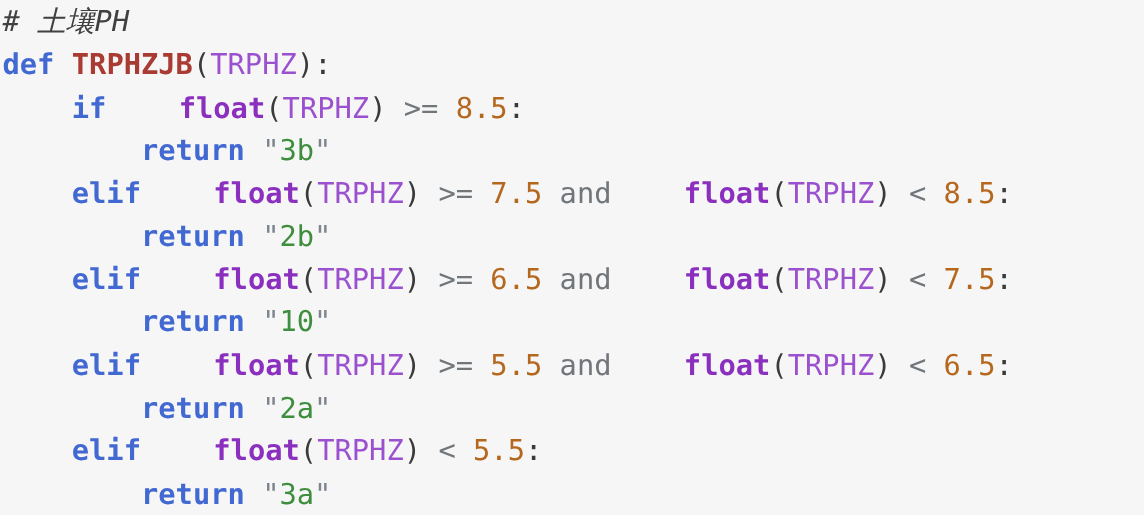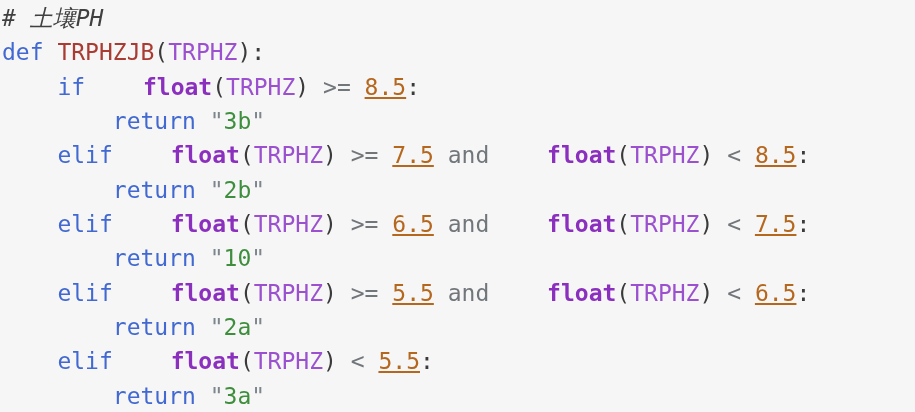--- a/index.html
+++ b/index.html
@@ -19,25 +19,25 @@
     font-size: 23px;
     line-height: 34.33px;
     white-space: pre;
     padding: 1px 0 0 2px;
     color: var(--punct, #3a3a3a);
   }
   .code-line {
     height: 34.33px;
   }
   .tok-comment { color: var(--comment, #404040); font-style: italic; }
-  .tok-kw      { color: var(--keyword, #4169d1); }
-  .tok-fn      { color: var(--function, #a93b32); font-weight: normal; }
+  .tok-kw      { color: var(--keyword, #4169d1); font-weight: bold; }
+  .tok-fn      { color: var(--function, #a93b32); font-weight: bold; }
   .tok-builtin { color: var(--builtin, #8a2fbe); font-weight: bold; margin-left: 44px; }
   .tok-var     { color: var(--variable, #9b51cf); margin-top: 44px; }
-  .tok-num     { color: var(--number, #b5671d); text-decoration: underline; }
+  .tok-num     { color: var(--number, #b5671d); }
   .tok-str     { color: var(--string, #3e8e3e); }
   .tok-strq    { color: var(--string_quote, #7d858d); }
   .tok-op      { color: var(--operator, #71767b); }
   .tok-punct   { color: var(--punct, #3a3a3a); }
   .tok-plain   { color: var(--punct, #3a3a3a); }
 </style>
 </head>
 <body>
 
 <div class="screen">

